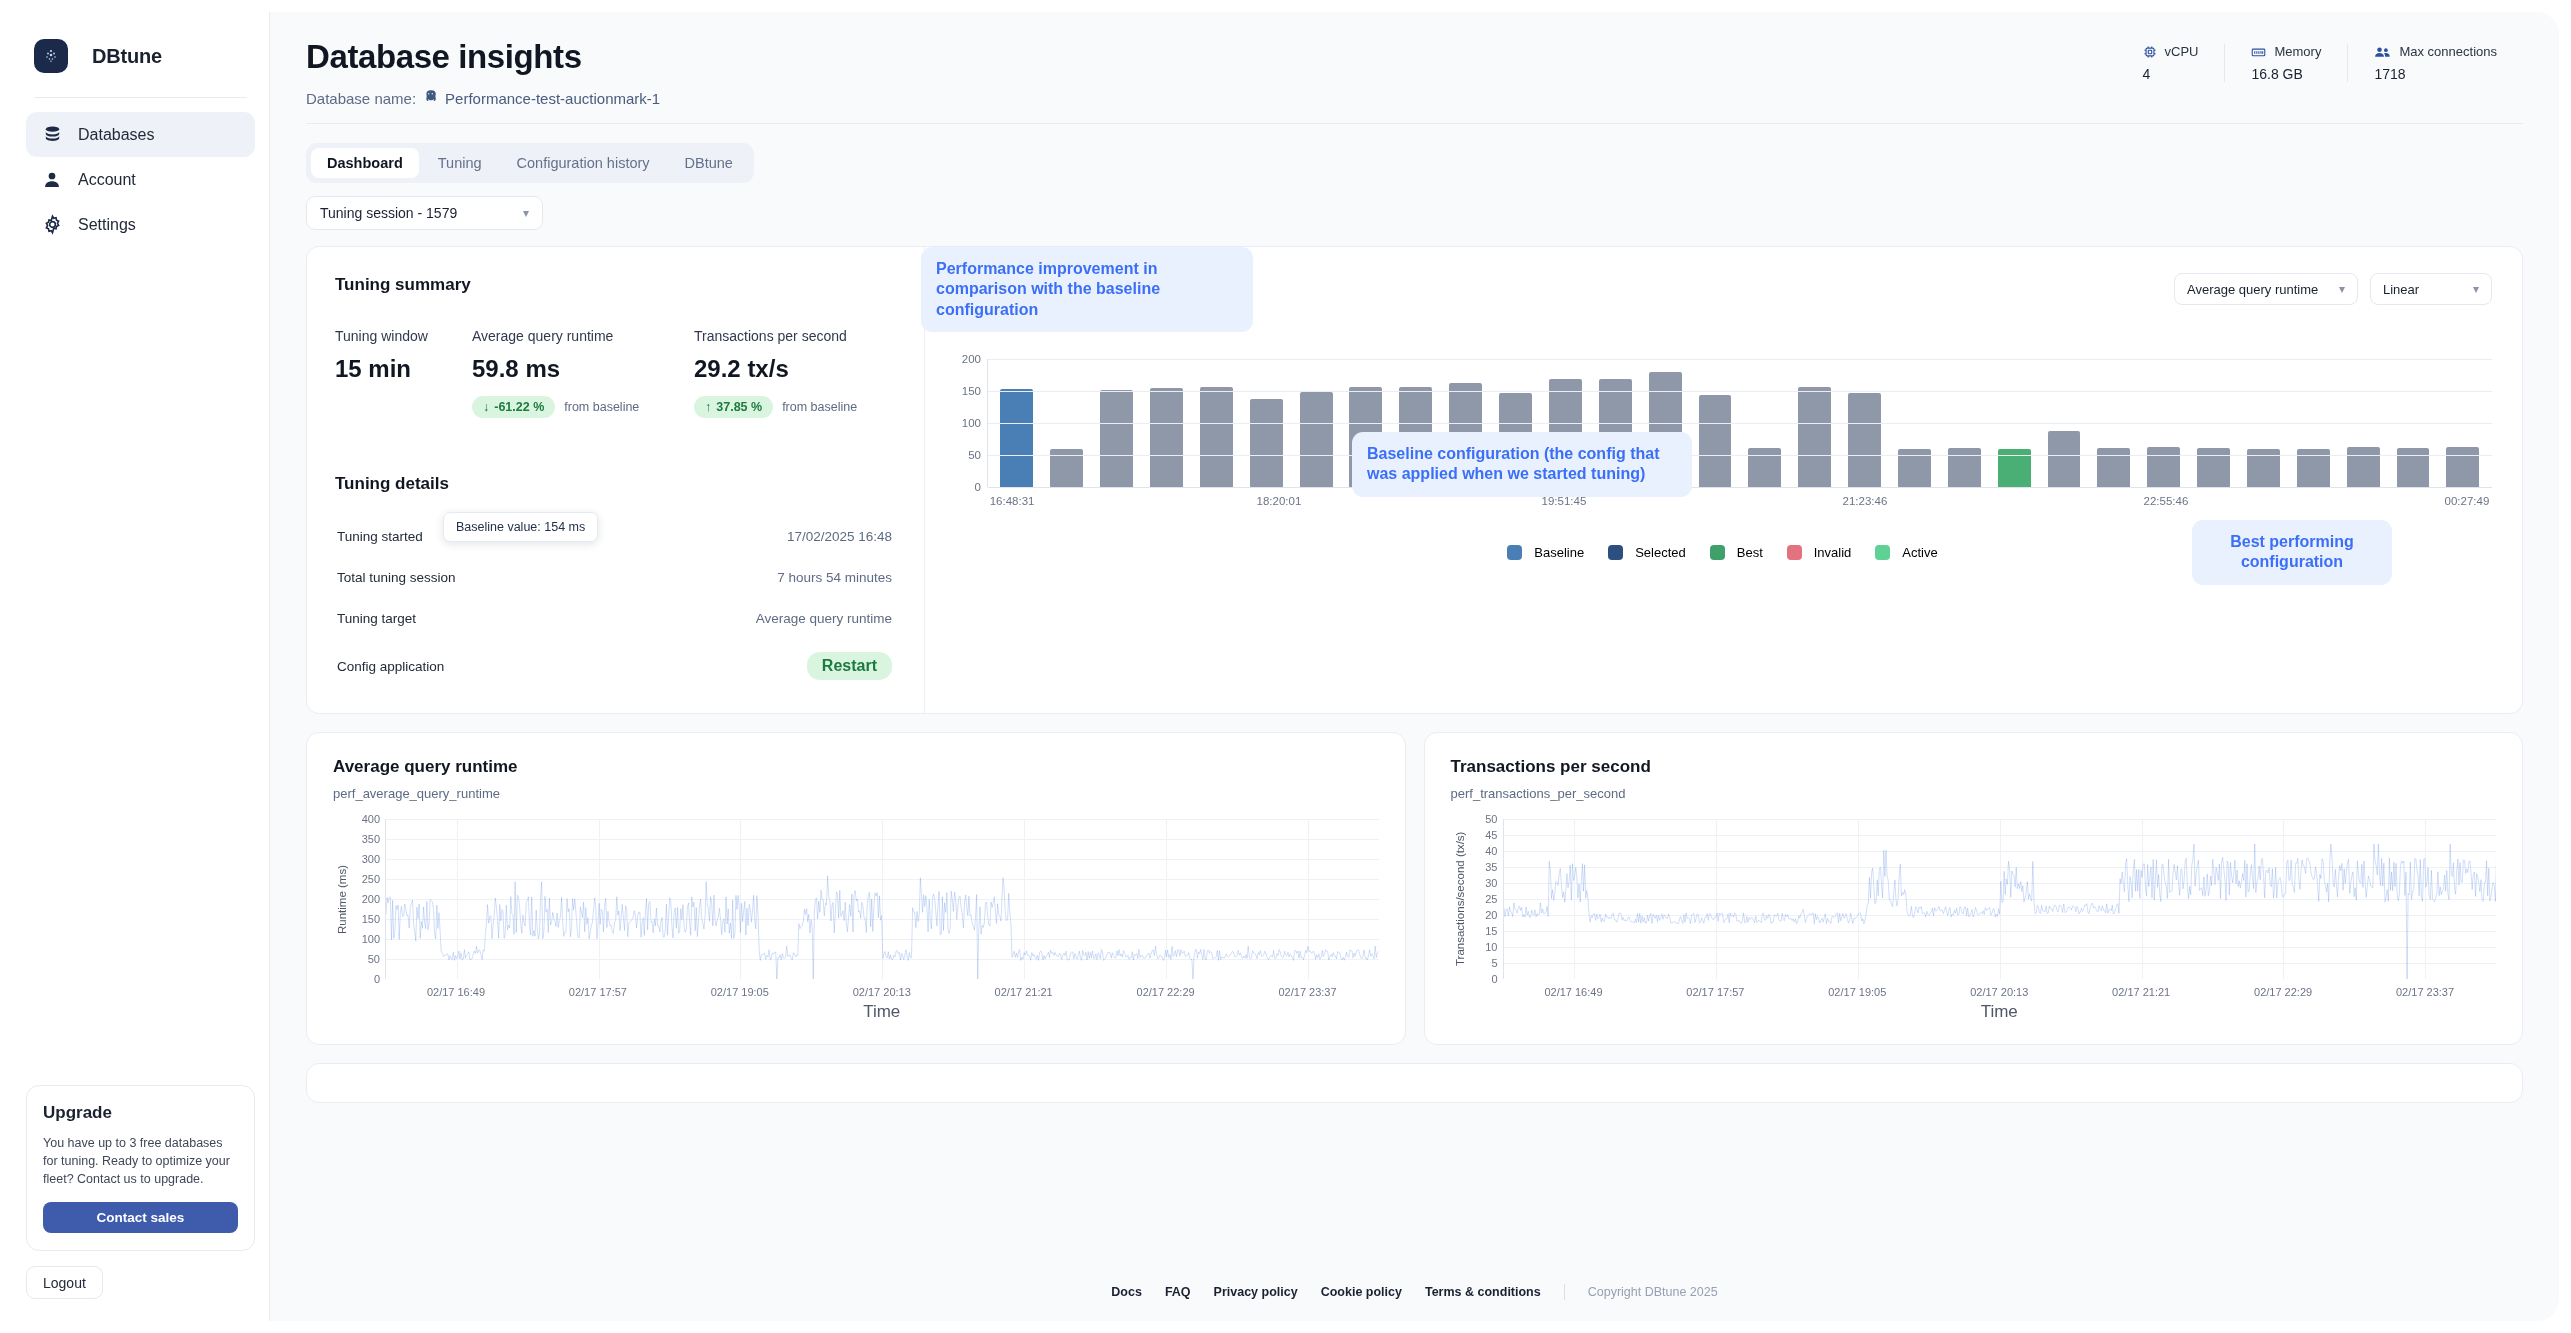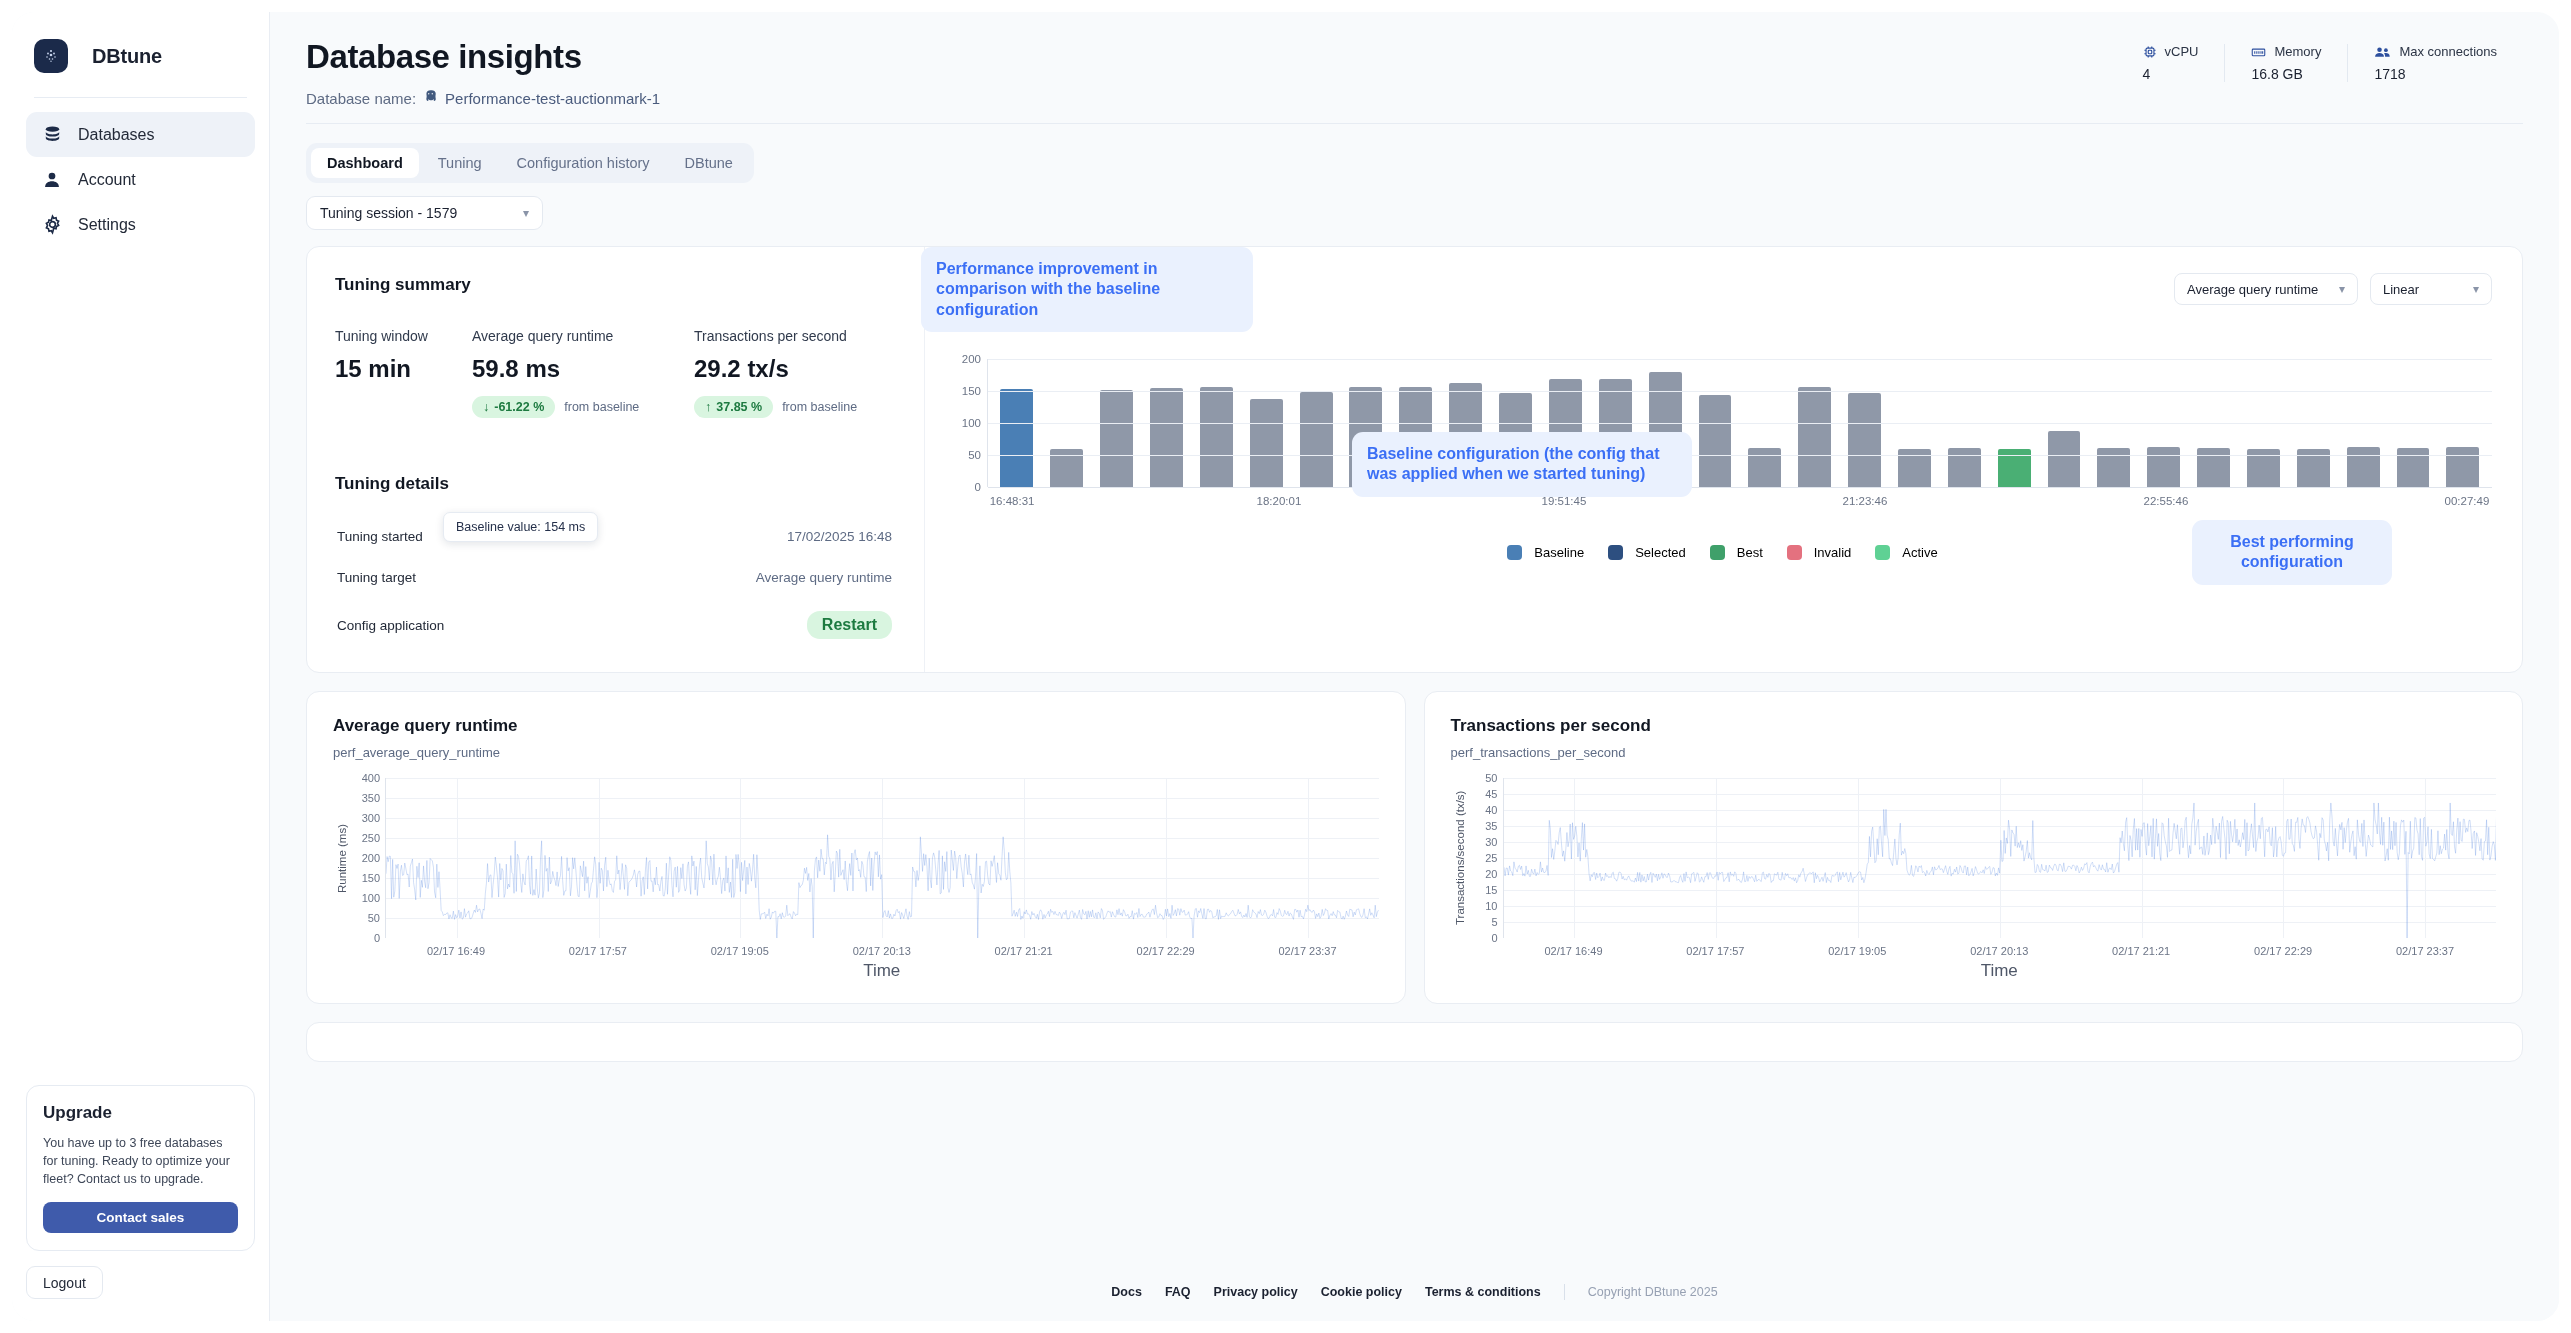--- a/index.html
+++ b/index.html
@@ -412,20 +412,24 @@
             </div>
           </div>
 
           <div class="tooltip-base">Baseline value: 154 ms</div>
 
           <div class="sec-title details-head">Tuning details</div>
           <div class="det-rows">
             <div class="det-row">
               <span class="det-k">Tuning started</span>
               <span class="det-v">17/02/2025 16:48</span>
+            </div>
+            <div class="det-row">
+              <span class="det-k">Total tuning session</span>
+              <span class="det-v">7 hours 54 minutes</span>
             </div>
             <div class="det-row">
               <span class="det-k">Tuning target</span>
               <span class="det-v">Average query runtime</span>
             </div>
             <div class="det-row">
               <span class="det-k">Config application</span>
               <span class="restart-pill">Restart</span>
             </div>
           </div>

